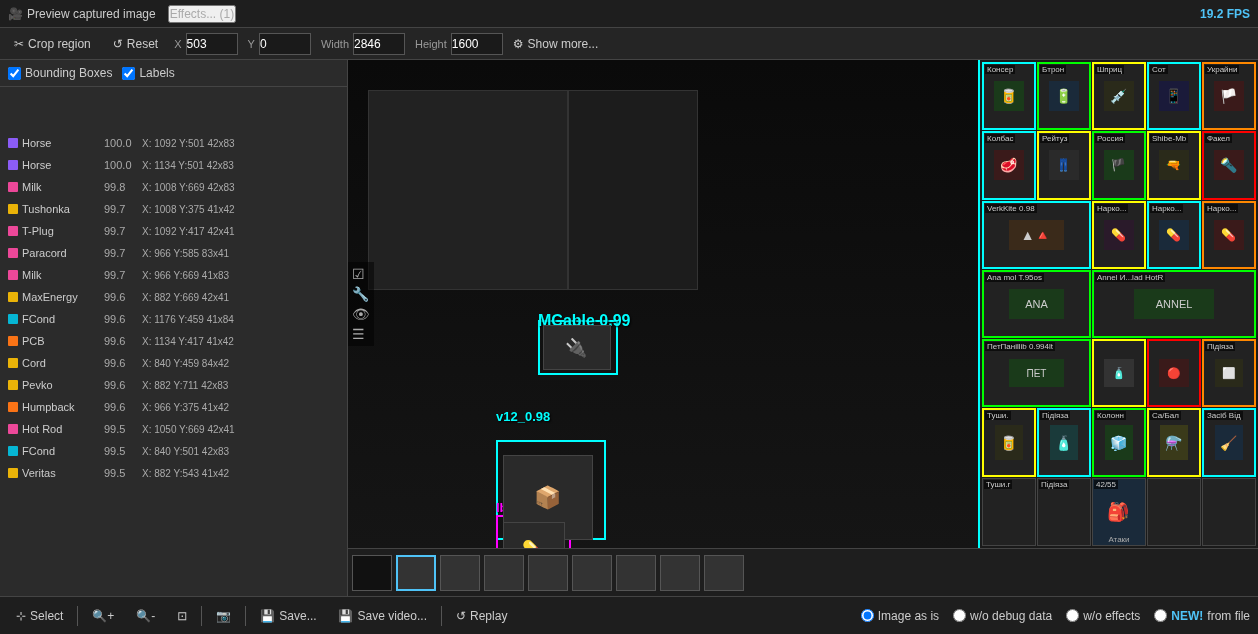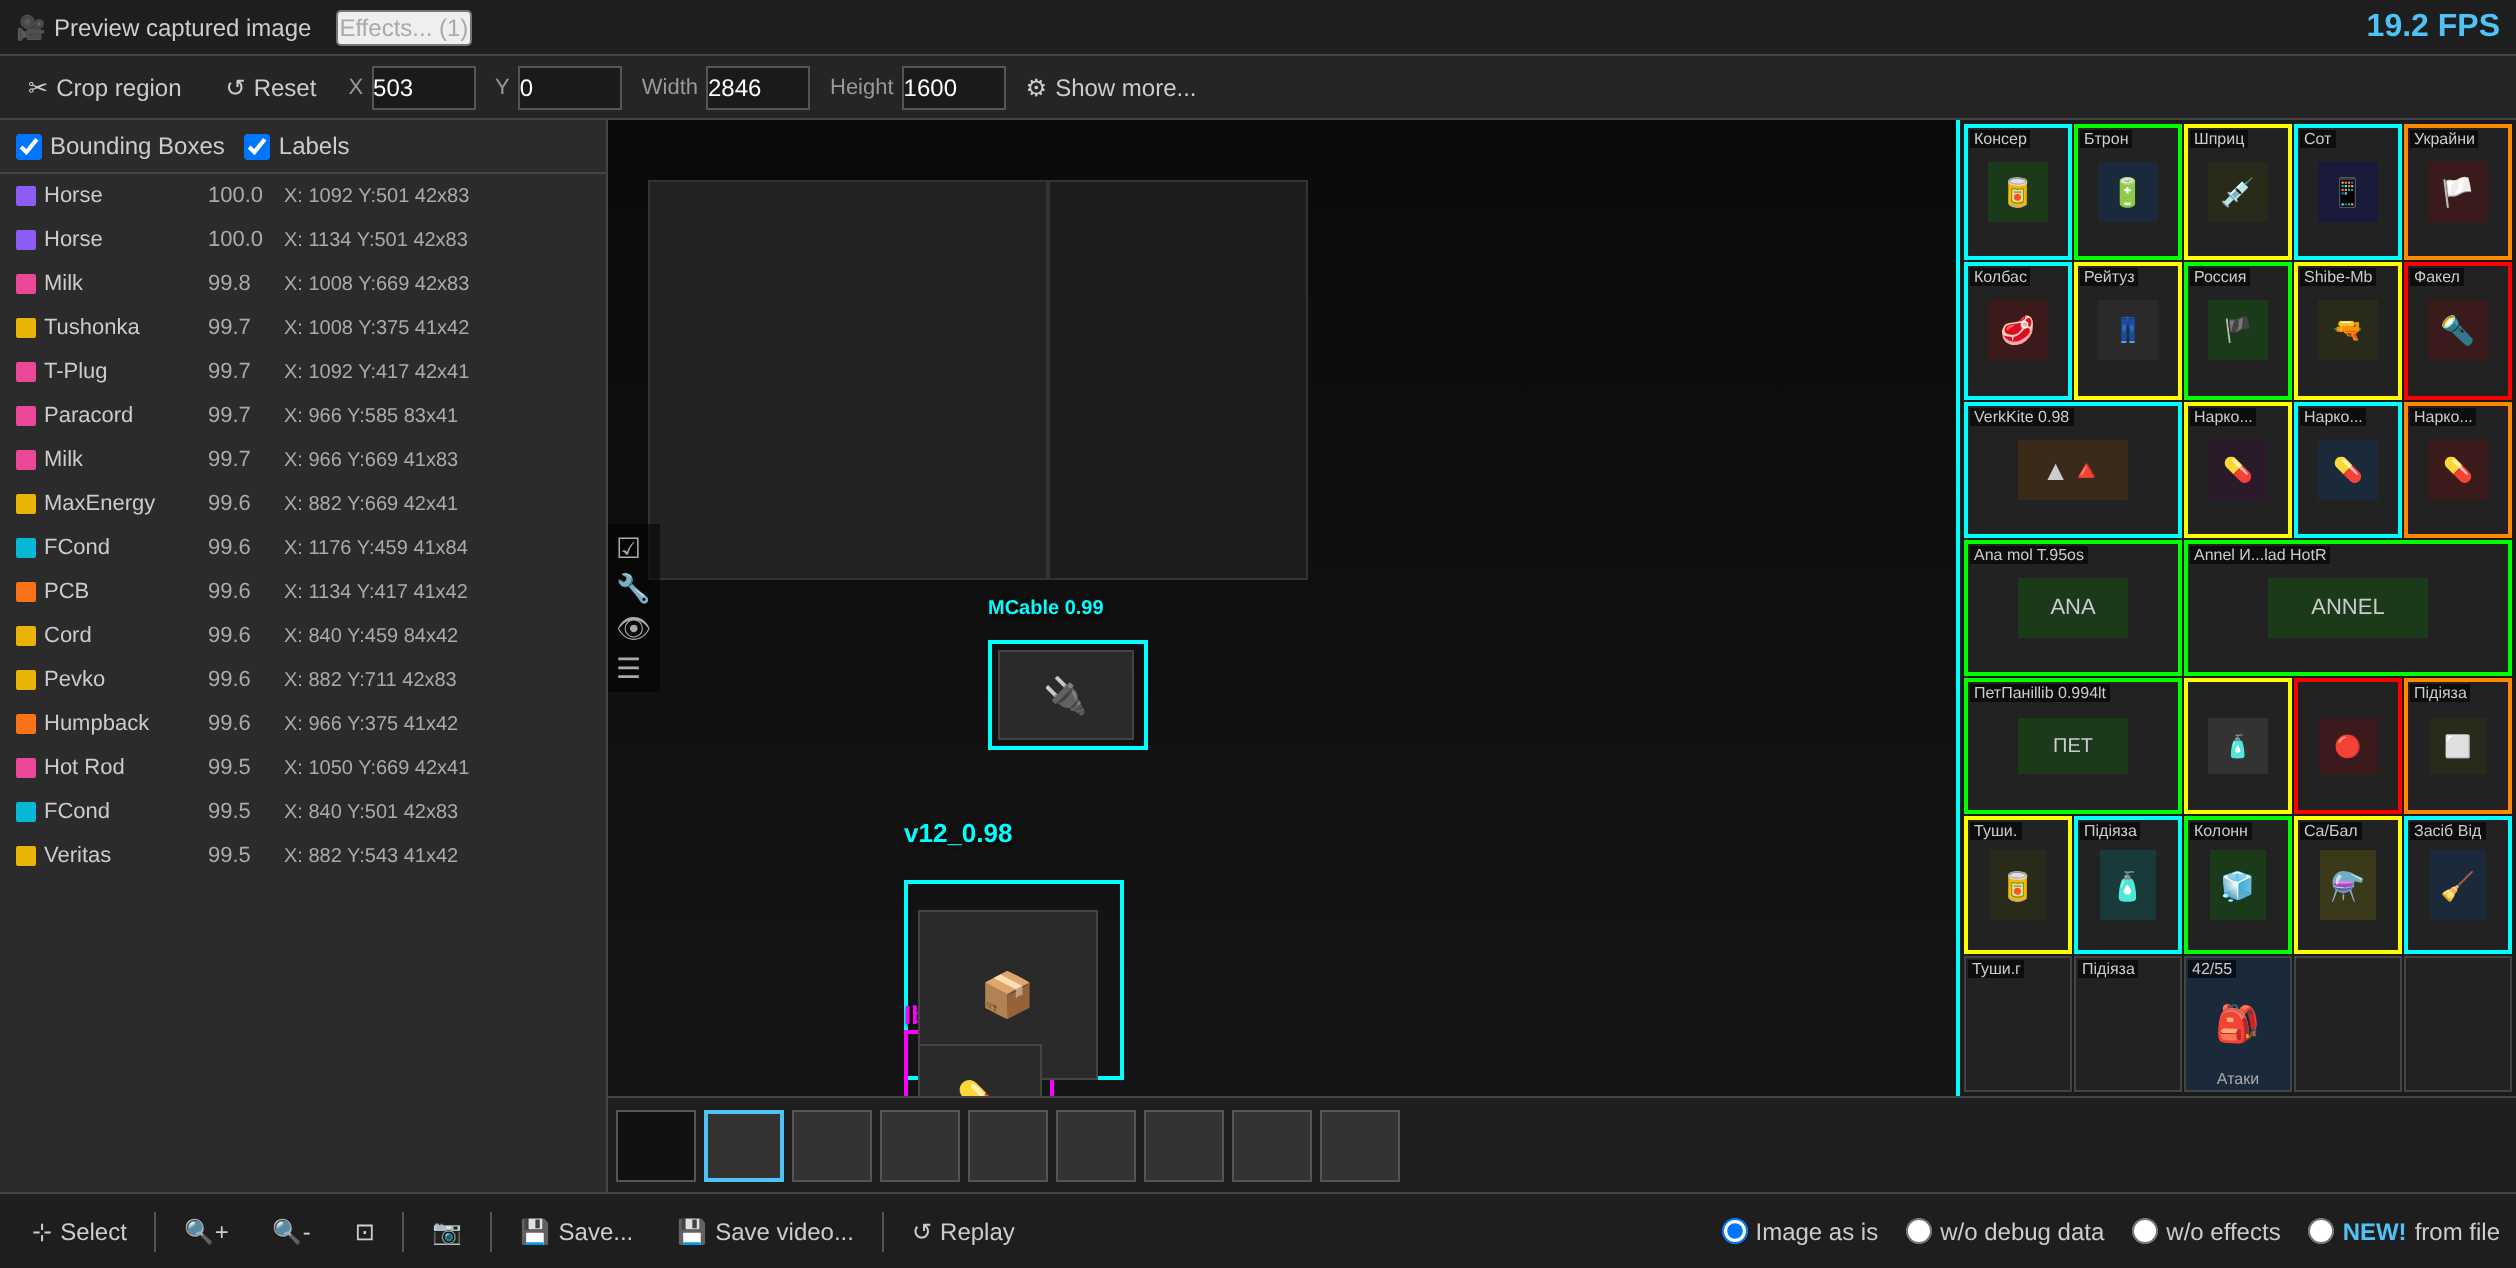--- a/index.html
+++ b/index.html
@@ -34,21 +34,21 @@
       gap: 4px;
     }
     .top-bar .effects-btn {
       color: #aaa;
       font-size: 12px;
       cursor: pointer;
     }
     .top-bar .fps {
       margin-left: auto;
       color: #4fc3f7;
-      font-size: 16px;
+      font-size: 12px;
       font-weight: bold;
     }
 
     
     .toolbar {
       display: flex;
       align-items: center;
       background: #252525;
       border-bottom: 1px solid #444;
       height: 32px;
@@ -98,26 +98,27 @@
 
     
     .main {
       display: flex;
       flex: 1;
       overflow: hidden;
     }
 
     
     .left-panel {
-      width: 304px;
+      width: 348px;
       background: #2b2b2b;
       display: flex;
       flex-direction: column;
       flex-shrink: 0;
       border-right: 1px solid #444;
+      gap: 45px;
     }
     .left-panel .checkboxes {
       display: flex;
       align-items: center;
       gap: 10px;
       padding: 6px 8px;
       border-bottom: 1px solid #444;
     }
     .left-panel .checkboxes label {
       display: flex;
@@ -492,21 +493,21 @@
 
         <div style="position:absolute;top:0;left:0;width:100%;height:100%;background:linear-gradient(#0a0a0a,#151515);"></div>
 
         <div style="position:absolute;left:20px;top:30px;width:200px;height:200px;background:#1a1a1a;border:1px solid #333;">
           <div style="position:absolute;top:0;left:0;right:0;bottom:0;background:#222;"></div>
         </div>
 
         <div style="position:absolute;left:220px;top:30px;width:130px;height:200px;background:#1c1c1c;border:1px solid #333;"></div>
 
         <div class="bbox-rect cyan" style="left:190px;top:260px;width:80px;height:55px;"></div>
-        <div class="bbox-label cyan" style="left:190px;top:239px;font-size:10px;">MCable 0.99</div>
+        <div class="bbox-label cyan" style="left:190px;top:252px;font-size:16px;">MCable 0.99</div>
 
         <div class="bbox-rect cyan" style="left:148px;top:380px;width:110px;height:100px;"></div>
         <div class="bbox-label cyan" style="left:148px;top:349px;font-size:13px;">v12_0.98</div>
 
         <div class="bbox-rect" style="left:148px;top:455px;width:75px;height:65px;border-color:#ff00ff;"></div>
         <div class="bbox-label" style="left:148px;top:440px;font-size:13px;color:#ff00ff;">Ibuprofen 0.96</div>
 
         <div style="position:absolute;left:195px;top:265px;width:68px;height:45px;background:#2a2a2a;border:1px solid #444;display:flex;align-items:center;justify-content:center;">
           <span style="color:#666;font-size:18px;">🔌</span>
         </div>

